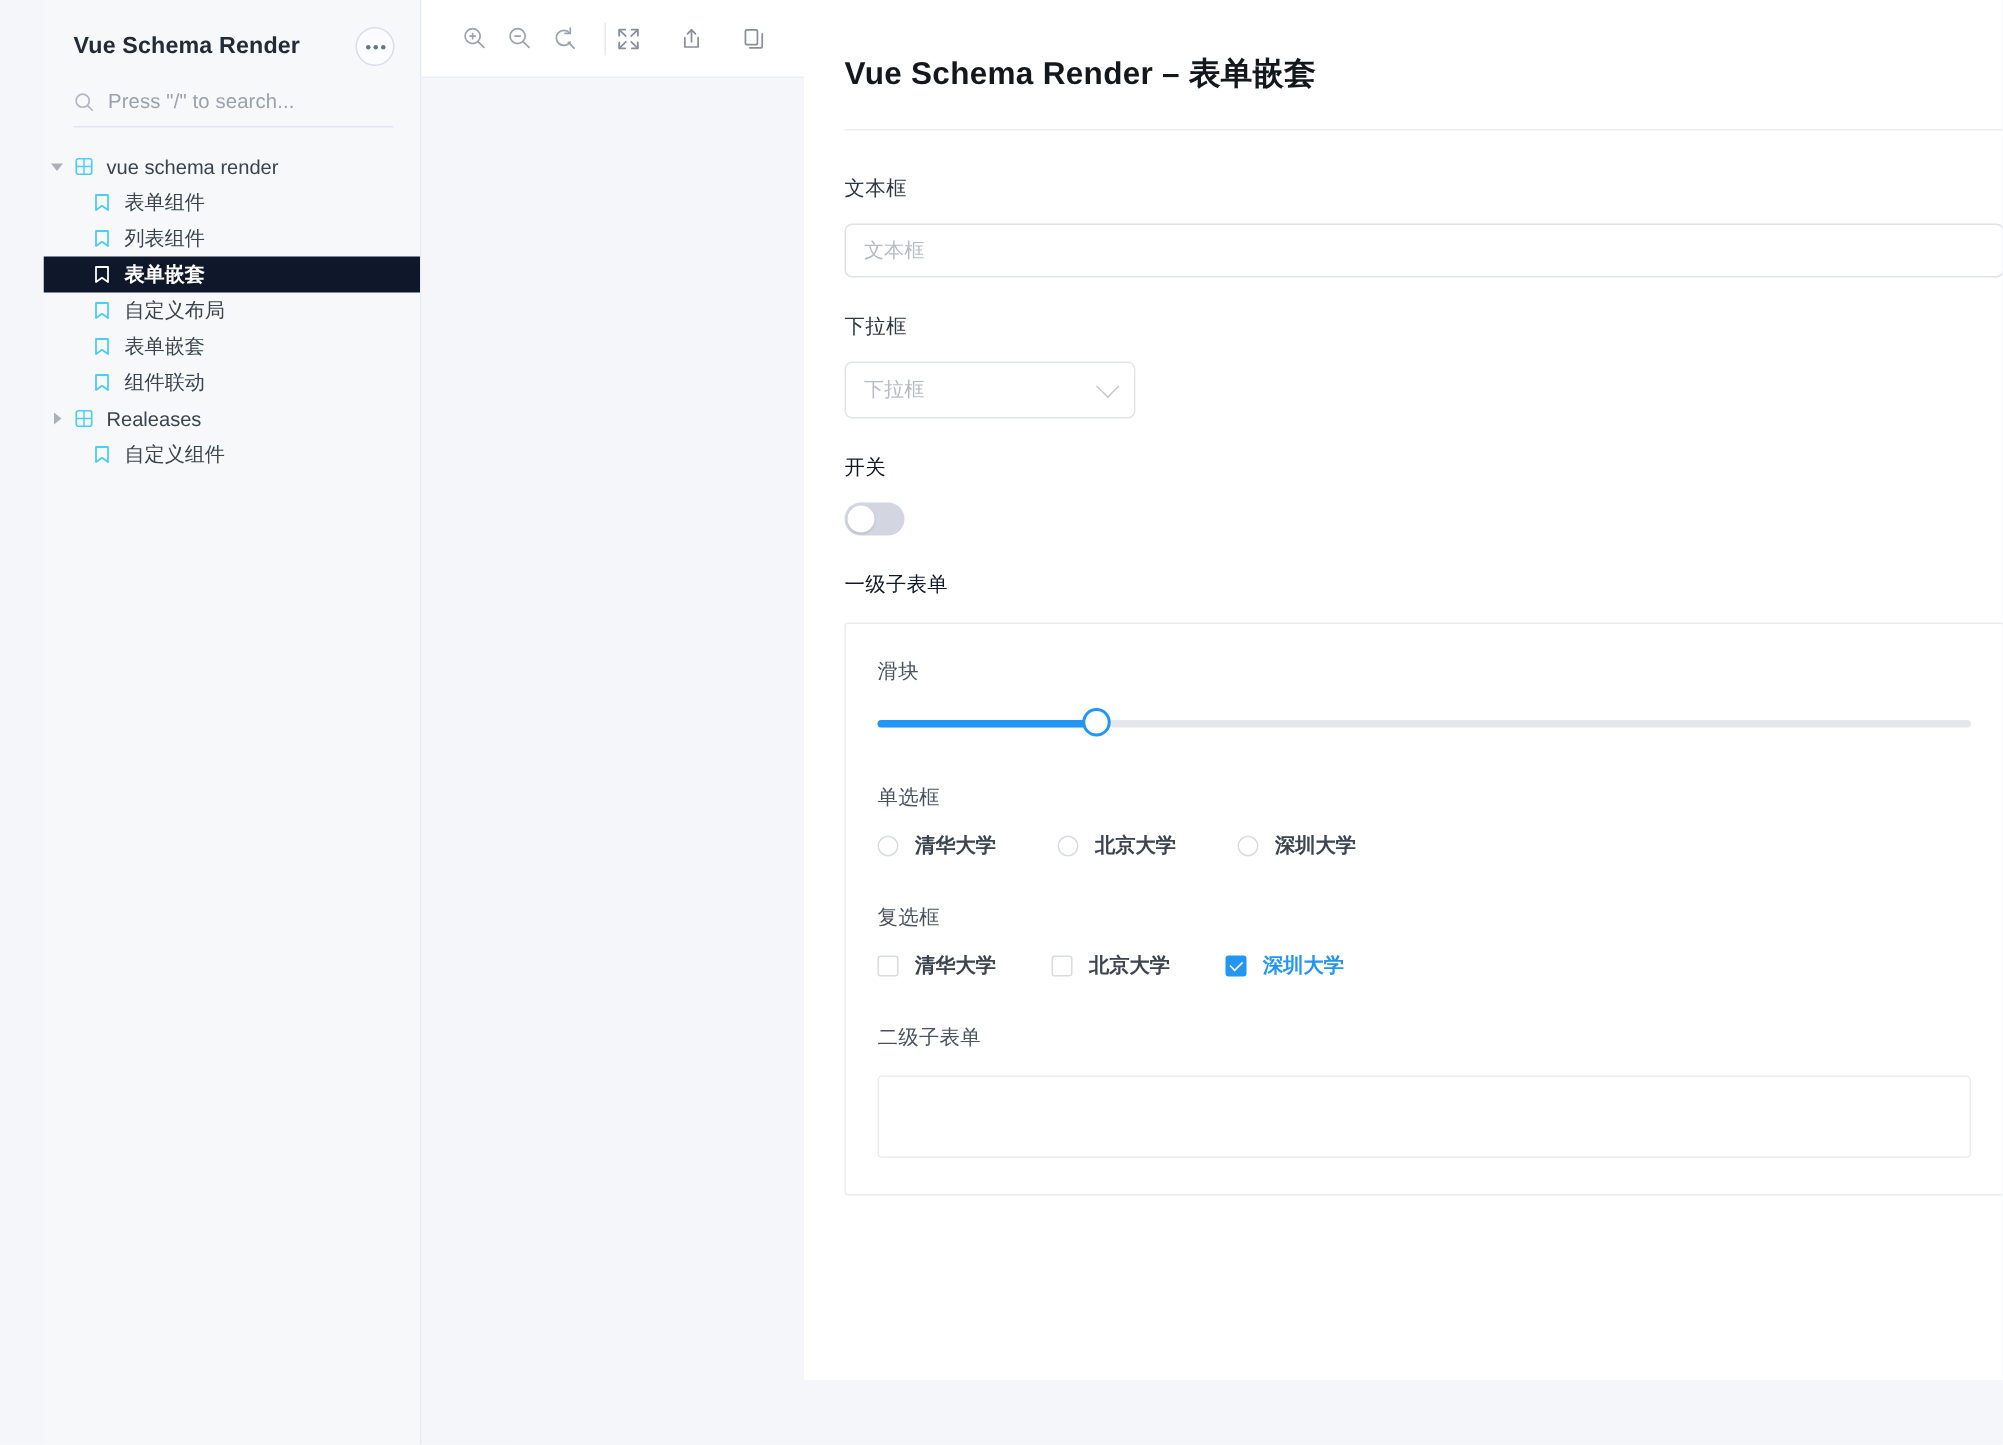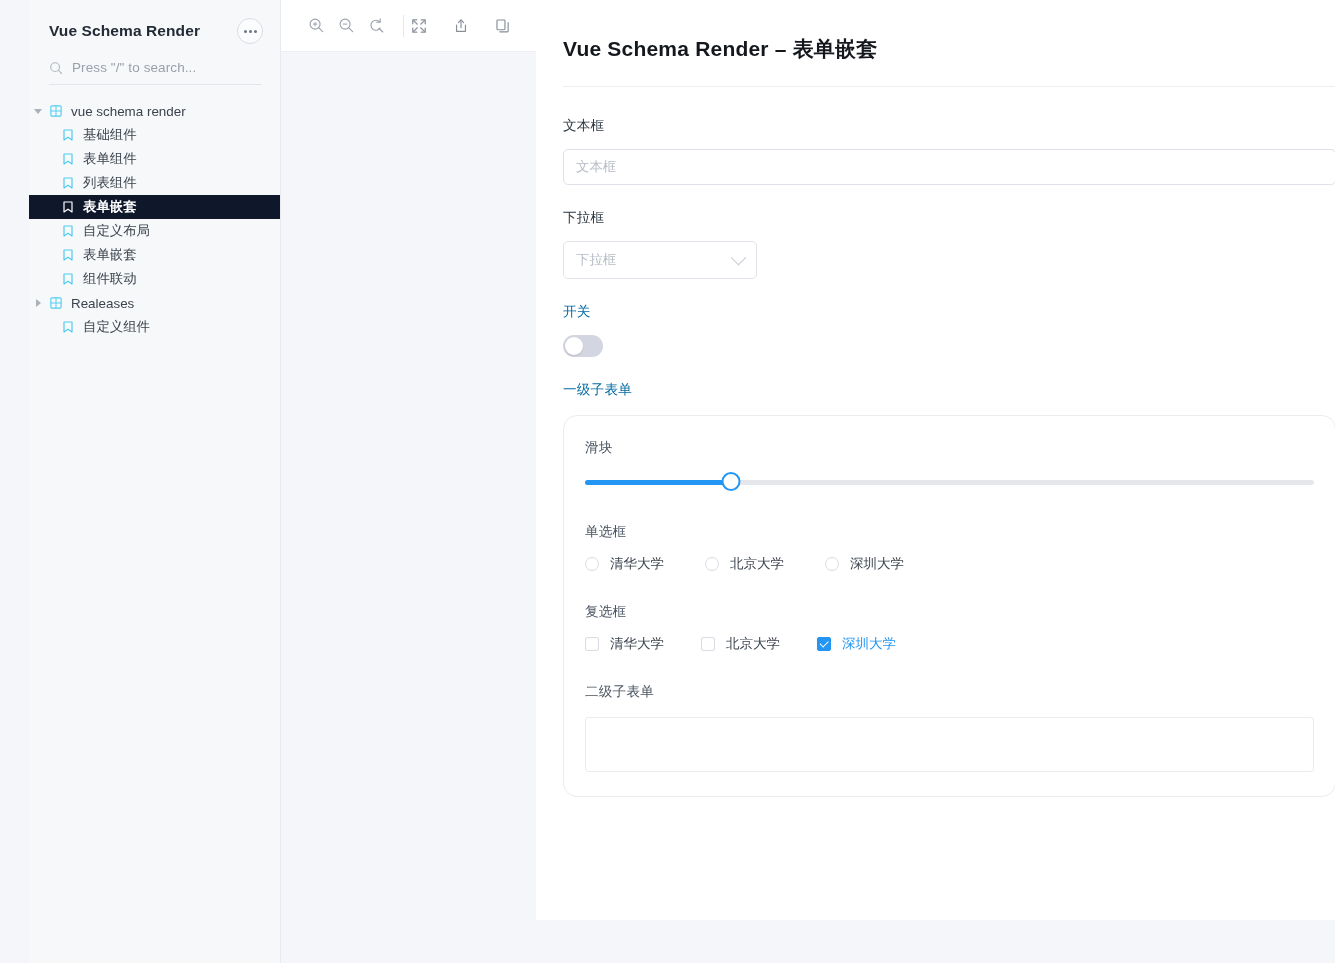--- a/index.html
+++ b/index.html
@@ -162,21 +162,21 @@
   }
   .title-rule {
     height: 1px;
     background: #eceef1;
     margin-bottom: 30px;
   }
 
   .field { margin-bottom: 24px; }
   .field-label {
     font-size: 13.6px;
-    color: #0369a1;
+    color: #0f172a;
     margin-bottom: 14px;
     letter-spacing: .2px;
   }
   .field-label.bold { color: #2e3742; }
 
   .textbox {
     width: 100%;
     height: 36px;
     border: 1px solid #dfe1ea;
     border-radius: 5px;
@@ -222,21 +222,21 @@
     left: 2px; top: 2px;
     width: 18px; height: 18px;
     border-radius: 50%;
     background: #fff;
     box-shadow: 0 1px 2px rgba(0,0,0,.12);
   }
 
   
   .subform {
     border: 1px solid #eaecf0;
-    border-radius: 14px;
+    border-radius: 2px;
     background: #fff;
     padding: 23px 21px 24px 21px;
     margin-top: 2px;
   }
   .subform .field-label { color: #4a5360; }
 
   .slider-wrap { padding: 8px 0 4px 0; position: relative; height: 22px; }
   .slider-track {
     position: absolute;
     left: 0; right: 0; top: 9px;
@@ -253,21 +253,21 @@
     position: absolute;
     top: 1px;
     width: 19px; height: 19px;
     border-radius: 50%;
     background: #fff;
     border: 2px solid #2396f3;
     transform: translateX(-50%);
     cursor: pointer;
   }
 
-  .opt-row { display: flex; align-items: flex-end; }
+  .opt-row { display: flex; align-items: flex-end; font-weight: bold; }
   .opt {
     display: flex; align-items: center;
     margin-right: 38px;
     cursor: pointer;
     font-size: 13.4px;
     color: #3d4busy;
   }
   .opt-label {
     font-size: 13.5px;
     color: #3c444f;
@@ -346,28 +346,20 @@
         <span class="tree-icon">
           <svg width="12" height="12" viewBox="0 0 14 14">
             <rect x="1" y="1" width="12" height="12" rx="1.5" fill="none" stroke="#4ecdf0" stroke-width="1.3"></rect>
             <line x1="7" y1="1" x2="7" y2="13" stroke="#4ecdf0" stroke-width="1.1"></line>
             <line x1="1" y1="7" x2="13" y2="7" stroke="#4ecdf0" stroke-width="1.1"></line>
           </svg>
         </span>
         <span class="tree-label">vue schema render</span>
       </div>
 
-      <div class="tree-row level2">
-        <span class="tree-icon">
-          <svg width="10" height="12" viewBox="0 0 10 12">
-            <path d="M1 1h8v10L5 8.2 1 11z" fill="none" stroke="#4ecdf0" stroke-width="1.2" stroke-linejoin="round"></path>
-          </svg>
-        </span>
-        <span class="tree-label">基础组件</span>
-      </div>
 
       <div class="tree-row level2">
         <span class="tree-icon">
           <svg width="10" height="12" viewBox="0 0 10 12">
             <path d="M1 1h8v10L5 8.2 1 11z" fill="none" stroke="#4ecdf0" stroke-width="1.2" stroke-linejoin="round"></path>
           </svg>
         </span>
         <span class="tree-label">表单组件</span>
       </div>
 

